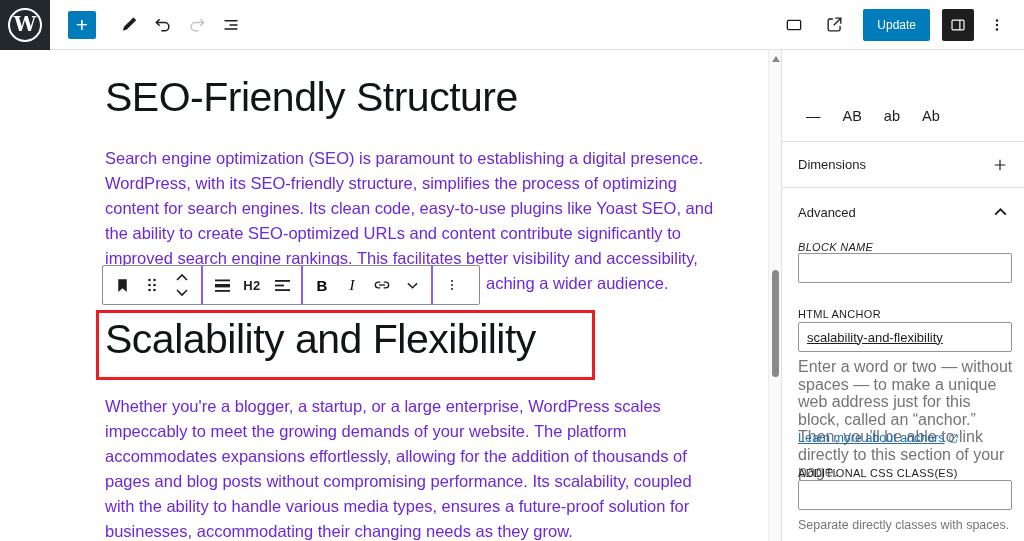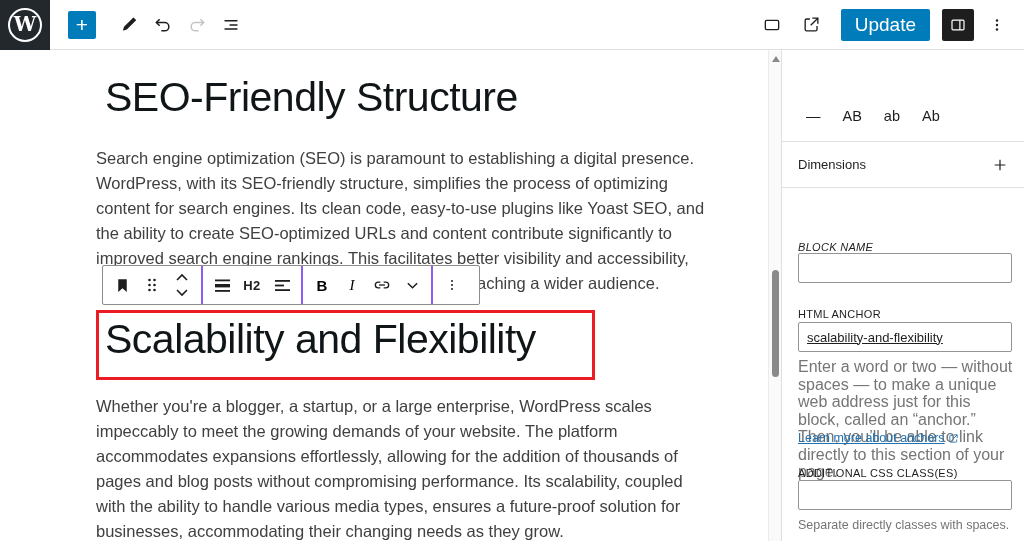--- a/index.html
+++ b/index.html
@@ -18,33 +18,33 @@
              display:flex; align-items:center; justify-content:center;
              font-family:"DejaVu Serif", serif; font-weight:bold; font-size:20px;
              color:#fff; line-height:1; padding-bottom:2px; }
   .inserter { width:28px; height:28px; background:#007cba; border:none; border-radius:2px;
               color:#fff; font-size:21px; line-height:26px; cursor:pointer; margin-right:16px;
               display:flex; align-items:center; justify-content:center; }
   .tbtn { background:none; border:none; width:34px; height:34px; display:flex;
           align-items:center; justify-content:center; cursor:pointer; }
   .topbar-right { display:flex; align-items:center; gap:6px; padding-right:10px; }
   .update-btn { background:#007cba; color:#fff; border:none; border-radius:2px;
-                height:32px; padding:0 14px; font-size:19px; cursor:pointer; margin:0 6px; }
+                height:32px; padding:0 14px; font-size:12px; cursor:pointer; margin:0 6px; }
   .panel-toggle { width:32px; height:32px; background:#1e1e1e; border:none; border-radius:2px;
                 display:flex; align-items:center; justify-content:center; cursor:pointer; }
 
   
   .workspace { position:absolute; top:50px; left:0; width:1024px; height:491px; }
   .canvas { position:absolute; top:0; left:0; width:768px; height:491px; background:#fff; }
 
   .h1-block { position:absolute; left:105px; top:24px; font-size:41px; font-weight:400;
               letter-spacing:-0.5px; color:#101517; white-space:nowrap; }
   .h2-block { position:absolute; left:105px; top:266px; font-size:41px; font-weight:400;
               letter-spacing:-0.5px; color:#101517; white-space:nowrap; }
-  .para { position:absolute; left:96px; font-size:16.5px; line-height:25px; color:#404040; }
+  .para { position:absolute; left:105px; font-size:16.5px; line-height:25px; color:#6d28d9; }
   .para .line { white-space:nowrap; }
   .p1 { top:96px; }
   .p1 .line:nth-child(6) { padding-left:381px; }
   .p2 { top:344px; }
 
   
   .red-box { position:absolute; left:96px; top:260px; width:499px; height:70px;
              border:3px solid #ec1c24; pointer-events:none; }
 
   
@@ -341,20 +341,28 @@
 
       <div class="panel-row row-dimensions">
         <span class="plabel">Dimensions</span>
         <span>
           <svg width="16" height="16" viewBox="0 0 24 24" fill="none" stroke="#1e1e1e" stroke-width="1.8">
               <path d="M12 4v16M4 12h16"></path>
             </svg>
         </span>
       </div>
 
+      <div class="panel-row row-advanced">
+        <span class="plabel">Advanced</span>
+        <span>
+          <svg width="15" height="10" viewBox="0 0 14 9" fill="none" stroke="#1e1e1e" stroke-width="1.7">
+              <path d="M2 7l5-5 5 5"></path>
+            </svg>
+        </span>
+      </div>
 
       <div class="fld-label lbl-blockname">BLOCK NAME</div>
       <input class="fld-input inp-blockname" type="text" value="" style="">
 
       <div class="fld-label lbl-anchor">HTML ANCHOR</div>
       <input class="fld-input inp-anchor" type="text" value="scalability-and-flexibility" style="">
 
       <div class="anchor-help">Enter a word or two — without spaces — to make a unique web address just for this block, called an “anchor.” Then, you’ll be able to link directly to this section of your page.</div>
 
       <a class="anchor-link" href="#">

